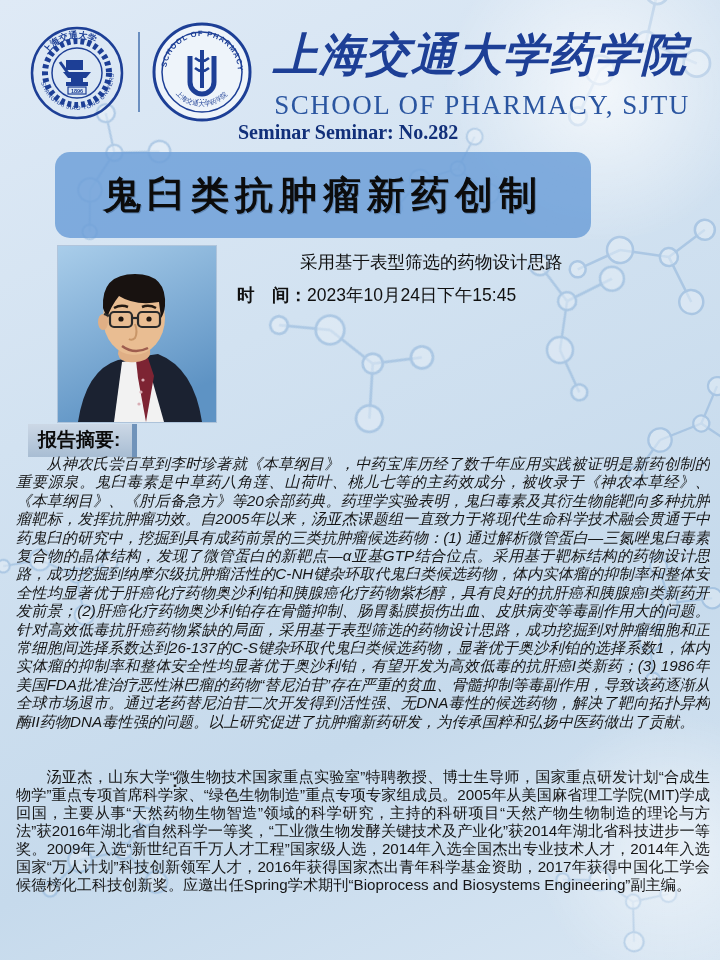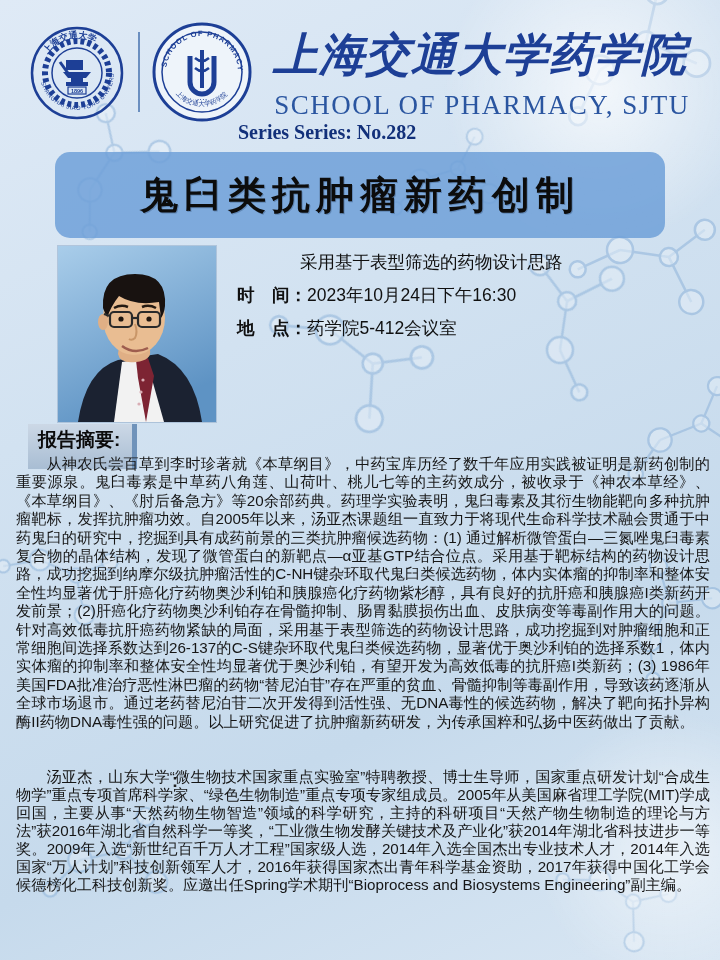--- a/index.html
+++ b/index.html
@@ -15,43 +15,43 @@
   .cn-title{position:absolute;left:252px;top:26px;width:456px;text-align:center;
     font-family:"DejaVu Serif","Liberation Serif",serif;font-weight:bold;font-style:italic;
     font-size:45px;line-height:58px;color:#1d3f96;letter-spacing:1px;white-space:nowrap;}
   .en-title{position:absolute;left:252px;top:90px;width:460px;text-align:center;
     font-family:"Liberation Serif","DejaVu Serif",serif;font-size:27px;color:#2a55a0;
     letter-spacing:1.5px;white-space:nowrap;}
   .series{position:absolute;left:238px;top:121px;
     font-family:"Liberation Serif","DejaVu Serif",serif;font-weight:bold;font-size:20px;color:#12307a;}
 
   
-  .banner{position:absolute;left:55px;top:152px;width:610px;height:86px;border-radius:15px;
+  .banner{position:absolute;left:55px;top:152px;width:536px;height:86px;border-radius:15px;
     background:rgba(110,160,216,0.85);display:flex;align-items:center;justify-content:center;}
   .banner-title{font-size:38px;font-weight:bold;color:#0c0c0c;letter-spacing:6px;white-space:nowrap;
     text-shadow:1px 1px 0 rgba(40,70,110,0.35);}
 
   
   .photo{position:absolute;left:58px;top:246px;width:158px;height:176px;box-shadow:0 0 0 1px rgba(120,150,185,.4);}
   .info{position:absolute;left:237px;top:252px;width:470px;font-size:17.5px;color:#101010;}
   .info .row{margin-bottom:13px;line-height:20px;white-space:nowrap;}
   .info .lbl{font-weight:bold;}
   .info .bold-val{font-weight:bold;}
   .info .affil{padding-left:63px;}
 
   
-  .sec-head{position:absolute;display:inline-block;padding:3px 12px 16px 10px;
+  .sec-head{position:absolute;display:inline-block;padding:3px 12px 4px 10px;
     background:linear-gradient(to bottom,#ccd8e6,#a8bdd3);border-right:5px solid #7093ba;
     font-size:19px;font-weight:bold;color:#0b0b0b;white-space:nowrap;}
   .stray-colon{position:absolute;font-size:18px;font-weight:bold;color:#222;}
 
   
   .para{position:absolute;left:16px;width:694px;font-size:15.2px;line-height:18.4px;
     color:#161616;text-align:justify;text-indent:2em;overflow:hidden;}
-  #abstract-body{top:455px;height:314px;}
+  #abstract-body{top:455px;height:314px;font-style:italic;}
   #bio-body{top:768px;height:158px;line-height:18px;}
 </style>
 </head>
 <body>
 
 <div id="poster">
 
   <svg class="deco" width="720" height="960" viewBox="0 0 720 960">
     <defs>
       <g id="mol" stroke="#7fa9d4" stroke-width="2.5" fill="rgba(255,255,255,0.55)">
@@ -120,21 +120,21 @@
       <g stroke="#1d3f96" fill="none">
         <path d="M38,34 v26 a12,12 0 0,0 24,0 v-26" stroke-width="5"></path>
         <line x1="50" y1="28" x2="50" y2="66" stroke-width="4"></line>
         <path d="M43,36 q7,6 14,0 M43,46 q7,6 14,0" stroke-width="2.5"></path>
       </g>
       <text x="50" y="80" text-anchor="middle" font-size="8" fill="#1d3f96">····</text>
     </svg>
 
     <div class="cn-title">上海交通大学药学院</div>
     <div class="en-title">SCHOOL OF PHARMACY, SJTU</div>
-    <div class="series">Series Series: No.282</div>
+    <div class="series">Seminar Seminar: No.282</div>
   </div>
 
   <div class="banner">
     <div class="banner-title">鬼臼类抗肿瘤新药创制</div>
   </div>
 
   <svg class="photo" width="158" height="176" viewBox="0 0 158 176">
     <defs>
       <linearGradient id="sky" x1="0" y1="0" x2="0.4" y2="1">
         <stop offset="0" stop-color="#a9cdea"></stop>
@@ -163,24 +163,21 @@
         <circle cx="91" cy="73" r="2.6" fill="#20160f"></circle>
       <path d="M56,62 q7,-4 14,-1 M84,61 q7,-3 14,1" stroke="#241a12" stroke-width="2.5" fill="none"></path>
       <path d="M77,78 q3,8 0,14 q-3,3 -6,1" stroke="#c99668" stroke-width="2" fill="none"></path>
       <path d="M64,100 q12,9 26,2" stroke="#9e5d4e" stroke-width="2.5" fill="none"></path>
     </g>
   </svg>
 
   <div class="info">
     <div class="row affil">采用基于表型筛选的药物设计思路</div>
     <div class="row">
-      <span class="lbl">时　间：</span><span>2023年10月24日下午16:30</span>
-    </div>
-    <div class="row">
-      <span class="lbl">地　点：</span><span>药学院5-412会议室</span>
+      <span class="lbl">时　间：</span><span>2023年10月24日下午15:45</span>
     </div>
   </div>
 
   <div class="sec-head" style="left:28px;top:424px;">报告摘要:</div>
   <div class="para" id="abstract-body">从神农氏尝百草到李时珍著就《本草纲目》，中药宝库历经了数千年应用实践被证明是新药创制的重要源泉。鬼臼毒素是中草药八角莲、山荷叶、桃儿七等的主药效成分，被收录于《神农本草经》、《本草纲目》、《肘后备急方》等20余部药典。药理学实验表明，鬼臼毒素及其衍生物能靶向多种抗肿瘤靶标，发挥抗肿瘤功效。自2005年以来，汤亚杰课题组一直致力于将现代生命科学技术融会贯通于中药鬼臼的研究中，挖掘到具有成药前景的三类抗肿瘤候选药物：(1) 通过解析微管蛋白—三氮唑鬼臼毒素复合物的晶体结构，发现了微管蛋白的新靶点—α亚基GTP结合位点。采用基于靶标结构的药物设计思路，成功挖掘到纳摩尔级抗肿瘤活性的C-NH键杂环取代鬼臼类候选药物，体内实体瘤的抑制率和整体安全性均显著优于肝癌化疗药物奥沙利铂和胰腺癌化疗药物紫杉醇，具有良好的抗肝癌和胰腺癌I类新药开发前景；(2)肝癌化疗药物奥沙利铂存在骨髓抑制、肠胃黏膜损伤出血、皮肤病变等毒副作用大的问题。针对高效低毒抗肝癌药物紧缺的局面，采用基于表型筛选的药物设计思路，成功挖掘到对肿瘤细胞和正常细胞间选择系数达到26-137的C-S键杂环取代鬼臼类候选药物，显著优于奥沙利铂的选择系数1，体内实体瘤的抑制率和整体安全性均显著优于奥沙利铂，有望开发为高效低毒的抗肝癌I类新药；(3) 1986年美国FDA批准治疗恶性淋巴瘤的药物“替尼泊苷”存在严重的贫血、骨髓抑制等毒副作用，导致该药逐渐从全球市场退市。通过老药替尼泊苷二次开发得到活性强、无DNA毒性的候选药物，解决了靶向拓扑异构酶II药物DNA毒性强的问题。以上研究促进了抗肿瘤新药研发，为传承国粹和弘扬中医药做出了贡献。</div>
 
   <div class="stray-colon" style="left:172px;top:771px;">:</div>
   <div class="para" id="bio-body">汤亚杰，山东大学“微生物技术国家重点实验室”特聘教授、博士生导师，国家重点研发计划“合成生物学”重点专项首席科学家、“绿色生物制造”重点专项专家组成员。2005年从美国麻省理工学院(MIT)学成回国，主要从事“天然药物生物智造”领域的科学研究，主持的科研项目“天然产物生物制造的理论与方法”获2016年湖北省自然科学一等奖，“工业微生物发酵关键技术及产业化”获2014年湖北省科技进步一等奖。2009年入选“新世纪百千万人才工程”国家级人选，2014年入选全国杰出专业技术人才，2014年入选国家“万人计划”科技创新领军人才，2016年获得国家杰出青年科学基金资助，2017年获得中国化工学会候德榜化工科技创新奖。应邀出任Spring学术期刊“Bioprocess and Biosystems Engineering”副主编。</div>
 
 </div>

